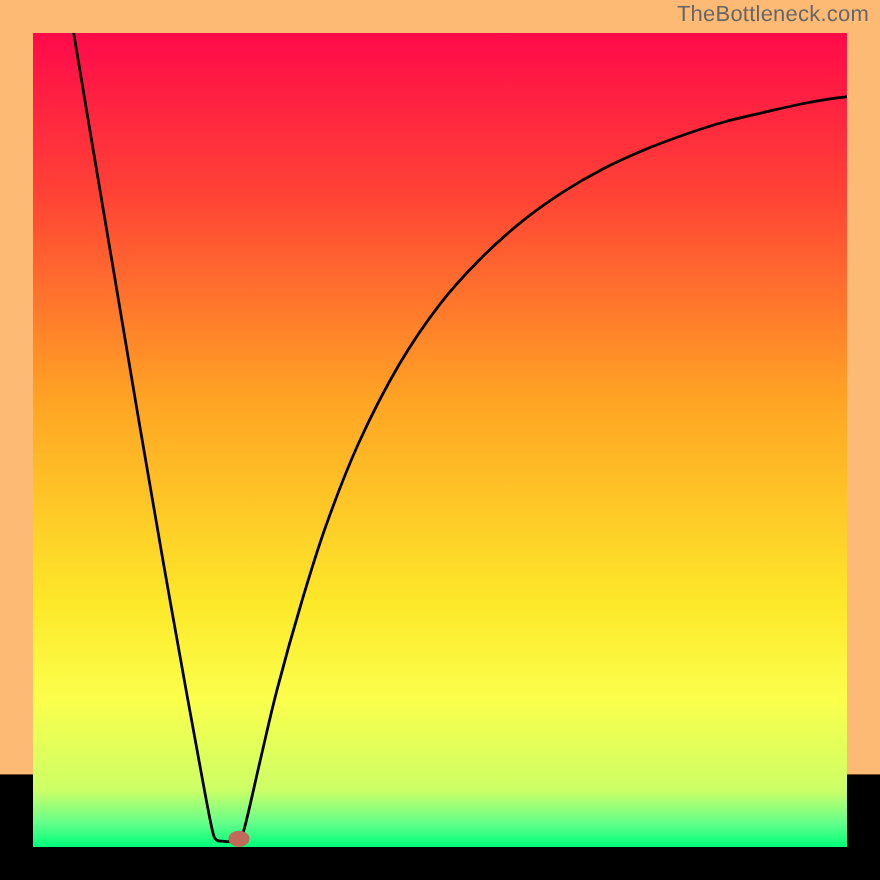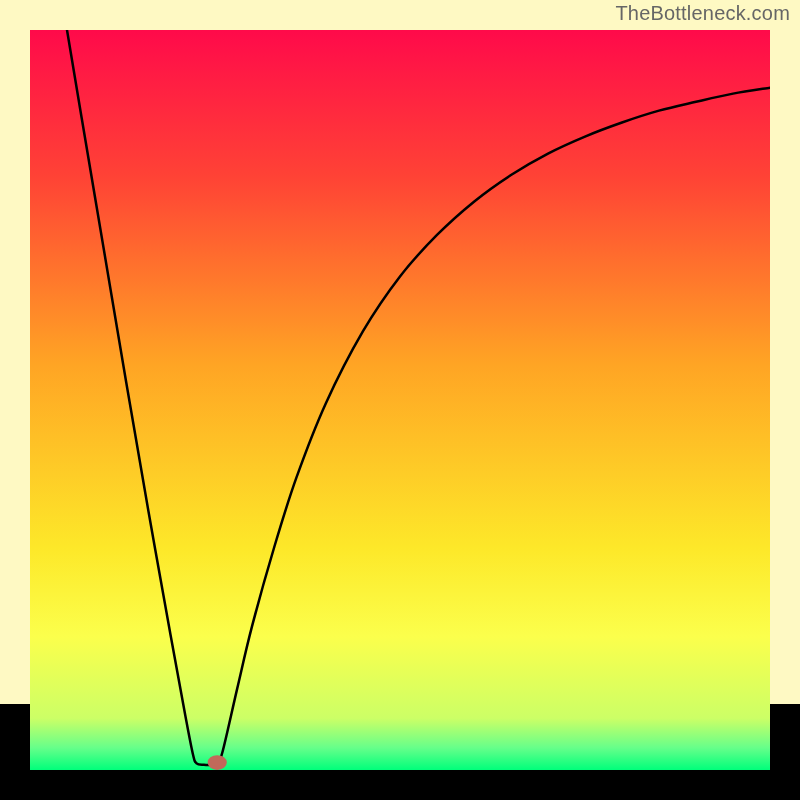--- a/index.html
+++ b/index.html
@@ -7,21 +7,21 @@
     padding: 0;
     width: 800px;
     height: 800px;
     overflow: hidden;
     background: #000;
     font-family: Arial, Helvetica, sans-serif;
   }
   .outer {
     width: 800px;
     height: 704px;
-    background: #fef9c3;
+    background: #fdba74;
     position: relative;
   }
   .watermark {
     position: absolute;
     top: 2px;
     right: 10px;
     color: #666;
     font-size: 20px;
     font-weight: 500;
     z-index: 10;

